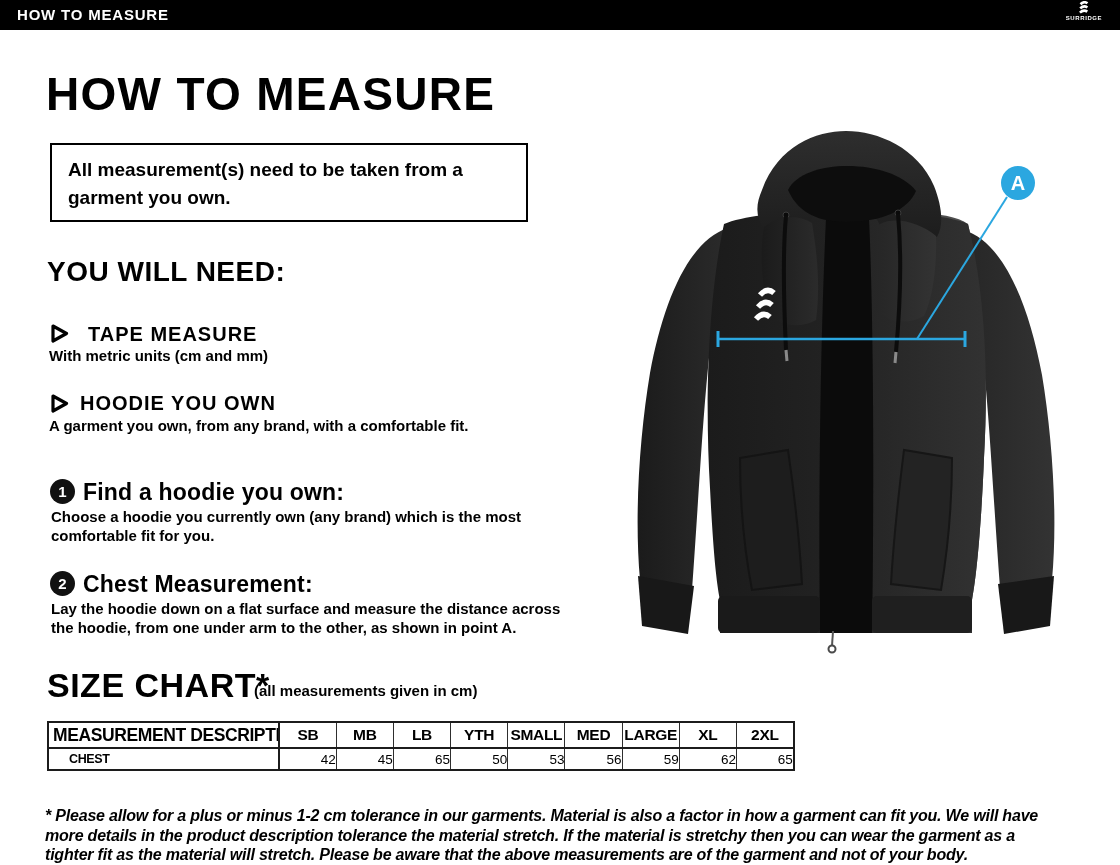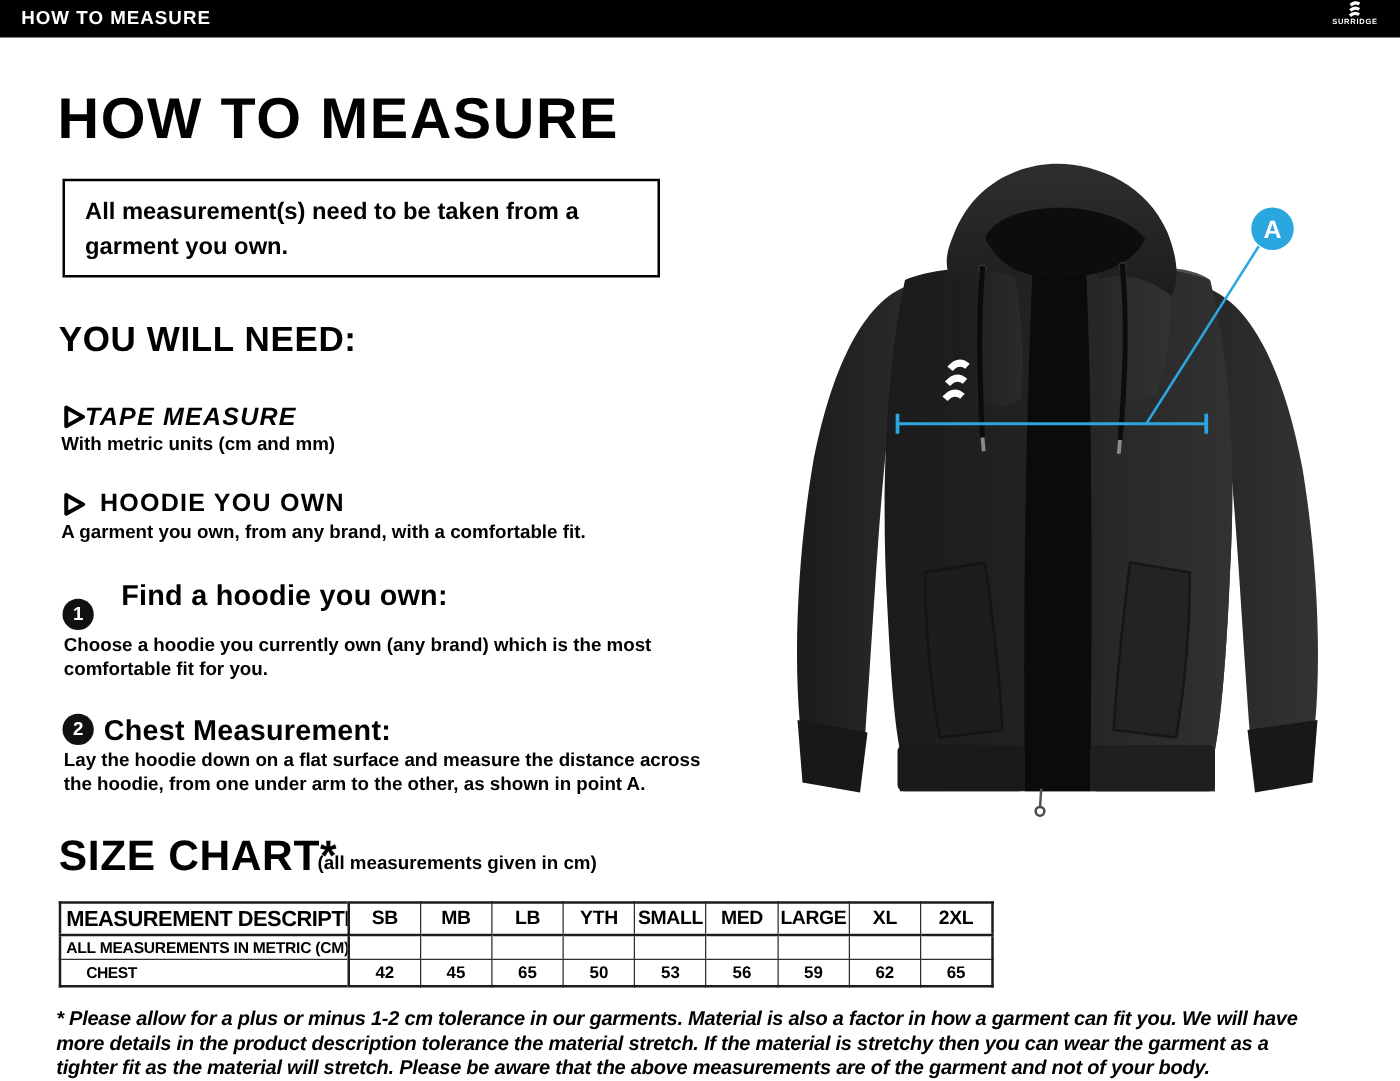--- a/index.html
+++ b/index.html
@@ -39,21 +39,21 @@
                  table-layout:fixed; border:2px solid #1c1c1c; }
   .chart-table td { border:1px solid #2e2e2e; overflow:hidden; white-space:nowrap; }
   .row-head td { height:26px; border-bottom:2px solid #1c1c1c; }
   .row-metric td { height:19px; }
   .row-chest td { height:22px; }
   .cell-desc { font-size:17.5px; font-weight:bold; letter-spacing:-0.4px; padding-left:4px;
                border-right:2px solid #1c1c1c !important; }
   .cell-size { font-size:15.5px; font-weight:bold; letter-spacing:-0.3px; text-align:center; }
   .cell-metric { font-size:12.5px; font-weight:bold; letter-spacing:-0.2px; padding-left:4px; }
   .cell-chest { font-size:12.5px; padding-left:20px; }
-  .cell-val { font-size:13.5px; text-align:center;font-weight:bold; }
+  .cell-val { font-size:13.5px; text-align:right; }
 
   
   .footer { position:absolute; left:45px; top:806px; width:1062px; }
   .footer-line { font-size:16px; font-weight:bold; font-style:italic; line-height:19.5px; letter-spacing:-0.2px; }
 
   .hoodie-wrap { position:absolute; left:628px; top:128px; width:436px; height:530px; }
 </style>
 </head>
 <body>
 
@@ -76,31 +76,31 @@
   <div class="note-box">
     <div class="note-line">All measurement(s) need to be taken from a</div>
     <div class="note-line">garment you own.</div>
   </div>
 
   <div class="ywn-heading">YOU WILL NEED:</div>
 
   <svg class="tri-icon" style="left:50px; top:324px;" viewBox="0 0 19 19">
     <polygon points="3,2 16.5,9.5 3,17" fill="#fff" stroke="#000" stroke-width="3.2" stroke-linejoin="round"></polygon>
   </svg>
-  <div class="need-item-title" style="left:68px; top:323px;font-style:italic;">TAPE MEASURE</div>
+  <div class="need-item-title" style="left:88px; top:323px;">TAPE MEASURE</div>
   <div class="need-item-sub" style="left:49px; top:347px;">With metric units (cm and mm)</div>
 
   <svg class="tri-icon" style="left:50px; top:394px;" viewBox="0 0 19 19">
     <polygon points="3,2 16.5,9.5 3,17" fill="#fff" stroke="#000" stroke-width="3.2" stroke-linejoin="round"></polygon>
   </svg>
   <div class="need-item-title" style="left:80px; top:392px;">HOODIE YOU OWN</div>
   <div class="need-item-sub" style="left:49px; top:417px;">A garment you own, from any brand, with a comfortable fit.</div>
 
   <div class="step-circle" style="left:50px; top:479px;">1</div>
-  <div class="step-title" style="left:83px; top:463px;margin-left:14px;">Find a hoodie you own:</div>
+  <div class="step-title" style="left:83px; top:479px;">Find a hoodie you own:</div>
   <div class="step-desc" style="left:51px; top:508px;">
     <div>Choose a hoodie you currently own (any brand) which is the most</div>
     <div>comfortable fit for you.</div>
   </div>
 
   <div class="step-circle" style="left:50px; top:571px;">2</div>
   <div class="step-title" style="left:83px; top:571px;">Chest Measurement:</div>
   <div class="step-desc" style="left:51px; top:600px;">
     <div>Lay the hoodie down on a flat surface and measure the distance across</div>
     <div>the hoodie, from one under arm to the other, as shown in point A.</div>
@@ -120,32 +120,20 @@
       <td class="cell-size">SB</td>
       <td class="cell-size">MB</td>
       <td class="cell-size">LB</td>
       <td class="cell-size">YTH</td>
       <td class="cell-size">SMALL</td>
       <td class="cell-size">MED</td>
       <td class="cell-size">LARGE</td>
       <td class="cell-size">XL</td>
       <td class="cell-size">2XL</td>
     </tr>
-    <tr class="row-metric">
-      <td class="cell-metric cell-desc">ALL MEASUREMENTS IN METRIC (CM)</td>
-      <td></td>
-          <td></td>
-          <td></td>
-      <td></td>
-          <td></td>
-          <td></td>
-      <td></td>
-          <td></td>
-          <td></td>
-    </tr>
     <tr class="row-chest">
       <td class="cell-chest cell-desc">CHEST</td>
       <td class="cell-val">42</td>
       <td class="cell-val">45</td>
       <td class="cell-val">65</td>
       <td class="cell-val">50</td>
       <td class="cell-val">53</td>
       <td class="cell-val">56</td>
       <td class="cell-val">59</td>
       <td class="cell-val">62</td>

